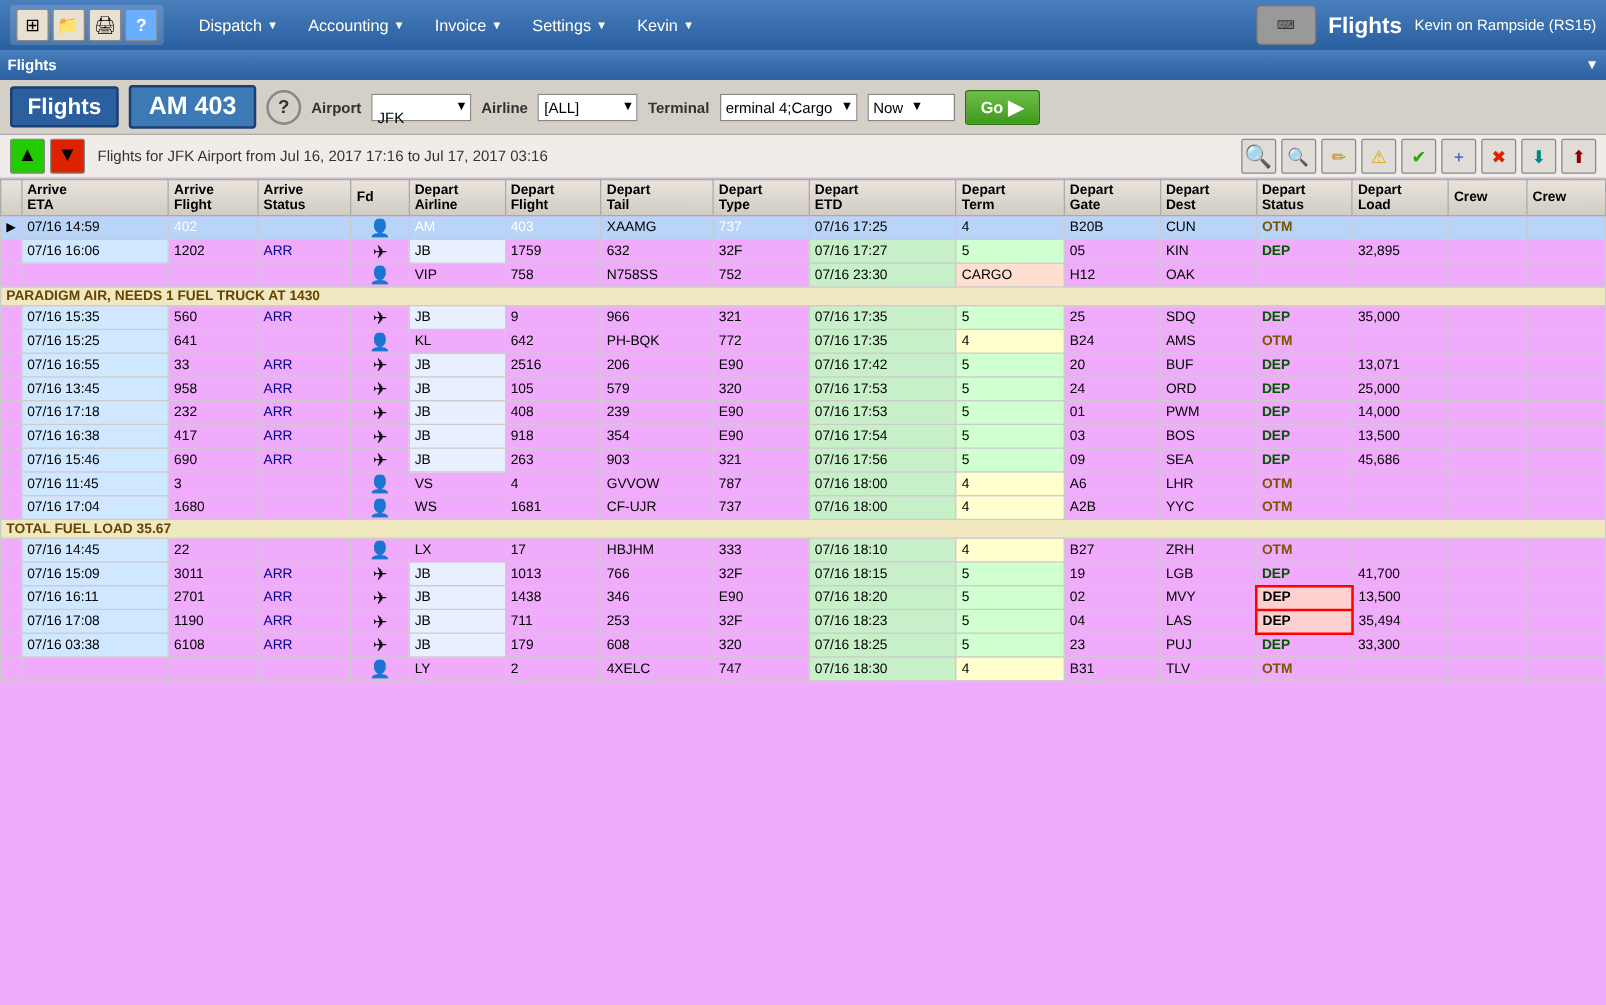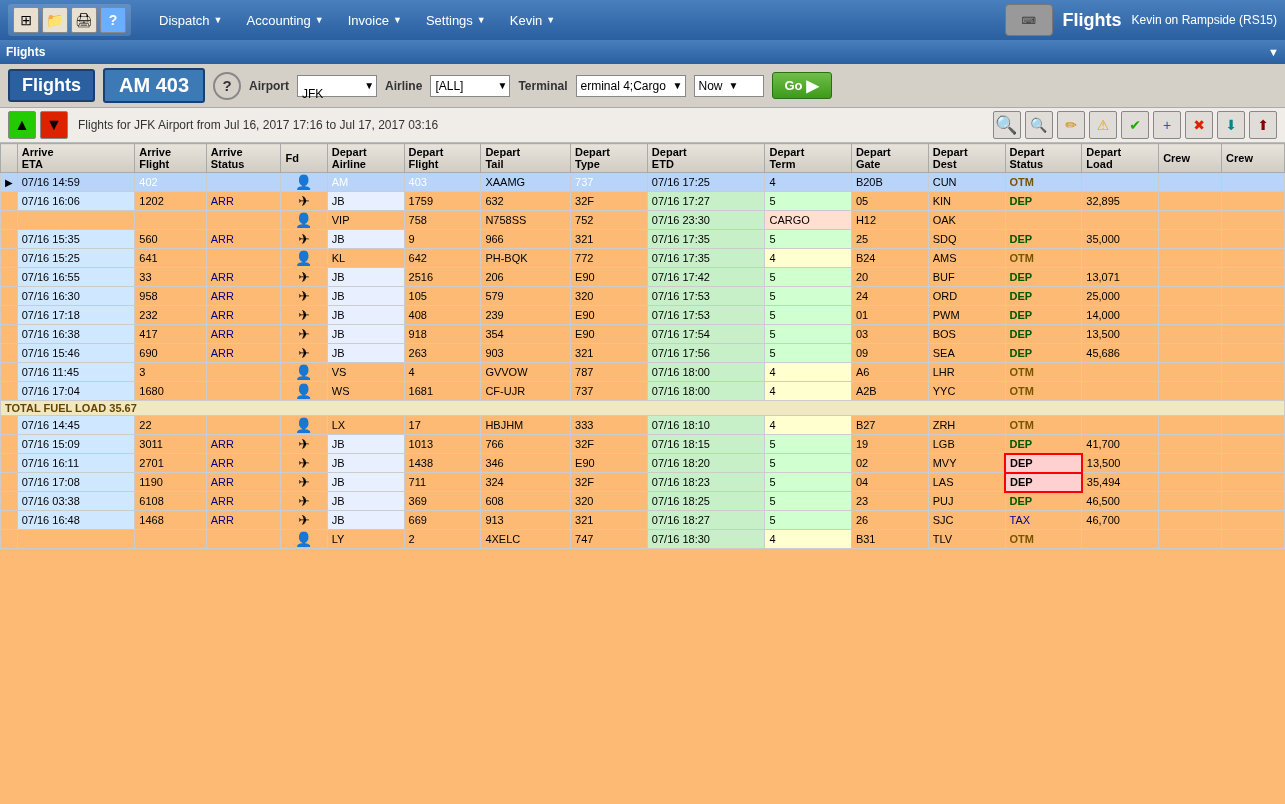--- a/index.html
+++ b/index.html
@@ -208,21 +208,21 @@
     .tool-icon-yellow { color: #e8a000; }
     .tool-icon-green { color: #22aa00; }
     .tool-icon-blue { color: #2255cc; }
     .tool-icon-red { color: #dd2200; }
     .tool-icon-teal { color: #008888; }
 
     #main-table-container {
       flex: 1;
       overflow-y: auto;
       overflow-x: hidden;
-      background: #fdba74;
+      background: #f0abfc;
     }
 
     table#flights-table {
       width: 100%;
       border-collapse: collapse;
       font-size: 11px;
     }
     table#flights-table th {
       background: linear-gradient(to bottom, #e8e4dc, #d0ccc4);
       border: 1px solid #aaa;
@@ -435,20 +435,23 @@
             <td>752</td>
             <td class="cell-green">07/16 23:30</td>
             <td style="background: rgb(255, 224, 208);">CARGO</td>
             <td>H12</td>
             <td>OAK</td>
             <td></td>
             <td></td>
             <td></td>
             <td></td>
           </tr>
+          <tr class="separator-row">
+            <td colspan="17">PARADIGM AIR, NEEDS 1 FUEL TRUCK AT 1430</td>
+          </tr>
           <tr>
             <td style="text-align: center; font-size: 10px;"></td>
             <td class="cell-light-blue">07/16 15:35</td>
             <td>560</td>
             <td style="color: rgb(0, 0, 136);">ARR</td>
             <td style="text-align: center;"><span style="font-size:14px;">✈</span></td>
             <td style="background: rgb(232, 240, 255);">JB</td>
             <td>9</td>
             <td>966</td>
             <td>321</td>
@@ -494,21 +497,21 @@
             <td style="background: rgb(208, 255, 208);">5</td>
             <td>20</td>
             <td>BUF</td>
             <td style="color: rgb(0, 85, 0); font-weight: bold;">DEP</td>
             <td>13,071</td>
             <td></td>
             <td></td>
           </tr>
           <tr>
             <td style="text-align: center; font-size: 10px;"></td>
-            <td class="cell-light-blue">07/16 16:30</td>
+            <td class="cell-light-blue">07/16 13:45</td>
             <td>958</td>
             <td style="color: rgb(0, 0, 136);">ARR</td>
             <td style="text-align: center;"><span style="font-size:14px;">✈</span></td>
             <td style="background: rgb(232, 240, 255);">JB</td>
             <td>105</td>
             <td>579</td>
             <td>320</td>
             <td class="cell-green">07/16 17:53</td>
             <td style="background: rgb(208, 255, 208);">5</td>
             <td>24</td>
@@ -674,66 +677,47 @@
             <td></td>
           </tr>
           <tr>
             <td style="text-align: center; font-size: 10px;"></td>
             <td class="cell-light-blue">07/16 17:08</td>
             <td>1190</td>
             <td style="color: rgb(0, 0, 136);">ARR</td>
             <td style="text-align: center;"><span style="font-size:14px;">✈</span></td>
             <td style="background: rgb(232, 240, 255);">JB</td>
             <td>711</td>
-            <td>324</td>
+            <td>253</td>
             <td>32F</td>
             <td class="cell-green">07/16 18:23</td>
             <td style="background: rgb(208, 255, 208);">5</td>
             <td>04</td>
             <td>LAS</td>
             <td style="border: 2px solid red; background: rgb(255, 208, 208); font-weight: bold;">DEP</td>
             <td>35,494</td>
             <td></td>
             <td></td>
           </tr>
           <tr>
             <td style="text-align: center; font-size: 10px;"></td>
             <td class="cell-light-blue">07/16 03:38</td>
             <td>6108</td>
             <td style="color: rgb(0, 0, 136);">ARR</td>
             <td style="text-align: center;"><span style="font-size:14px;">✈</span></td>
             <td style="background: rgb(232, 240, 255);">JB</td>
-            <td>369</td>
+            <td>179</td>
             <td>608</td>
             <td>320</td>
             <td class="cell-green">07/16 18:25</td>
             <td style="background: rgb(208, 255, 208);">5</td>
             <td>23</td>
             <td>PUJ</td>
             <td style="color: rgb(0, 85, 0); font-weight: bold;">DEP</td>
-            <td>46,500</td>
-            <td></td>
-            <td></td>
-          </tr>
-          <tr>
-            <td style="text-align: center; font-size: 10px;"></td>
-            <td class="cell-light-blue">07/16 16:48</td>
-            <td>1468</td>
-            <td style="color: rgb(0, 0, 136);">ARR</td>
-            <td style="text-align: center;"><span style="font-size:14px;">✈</span></td>
-            <td style="background: rgb(232, 240, 255);">JB</td>
-            <td>669</td>
-            <td>913</td>
-            <td>321</td>
-            <td class="cell-green">07/16 18:27</td>
-            <td style="background: rgb(208, 255, 208);">5</td>
-            <td>26</td>
-            <td>SJC</td>
-            <td style="color: rgb(0, 0, 136);">TAX</td>
-            <td>46,700</td>
+            <td>33,300</td>
             <td></td>
             <td></td>
           </tr>
           <tr>
             <td style="text-align: center; font-size: 10px;"></td>
             <td></td>
             <td></td>
             <td></td>
             <td style="text-align: center;"><span style="font-size:14px;">👤</span></td>
             <td>LY</td>

